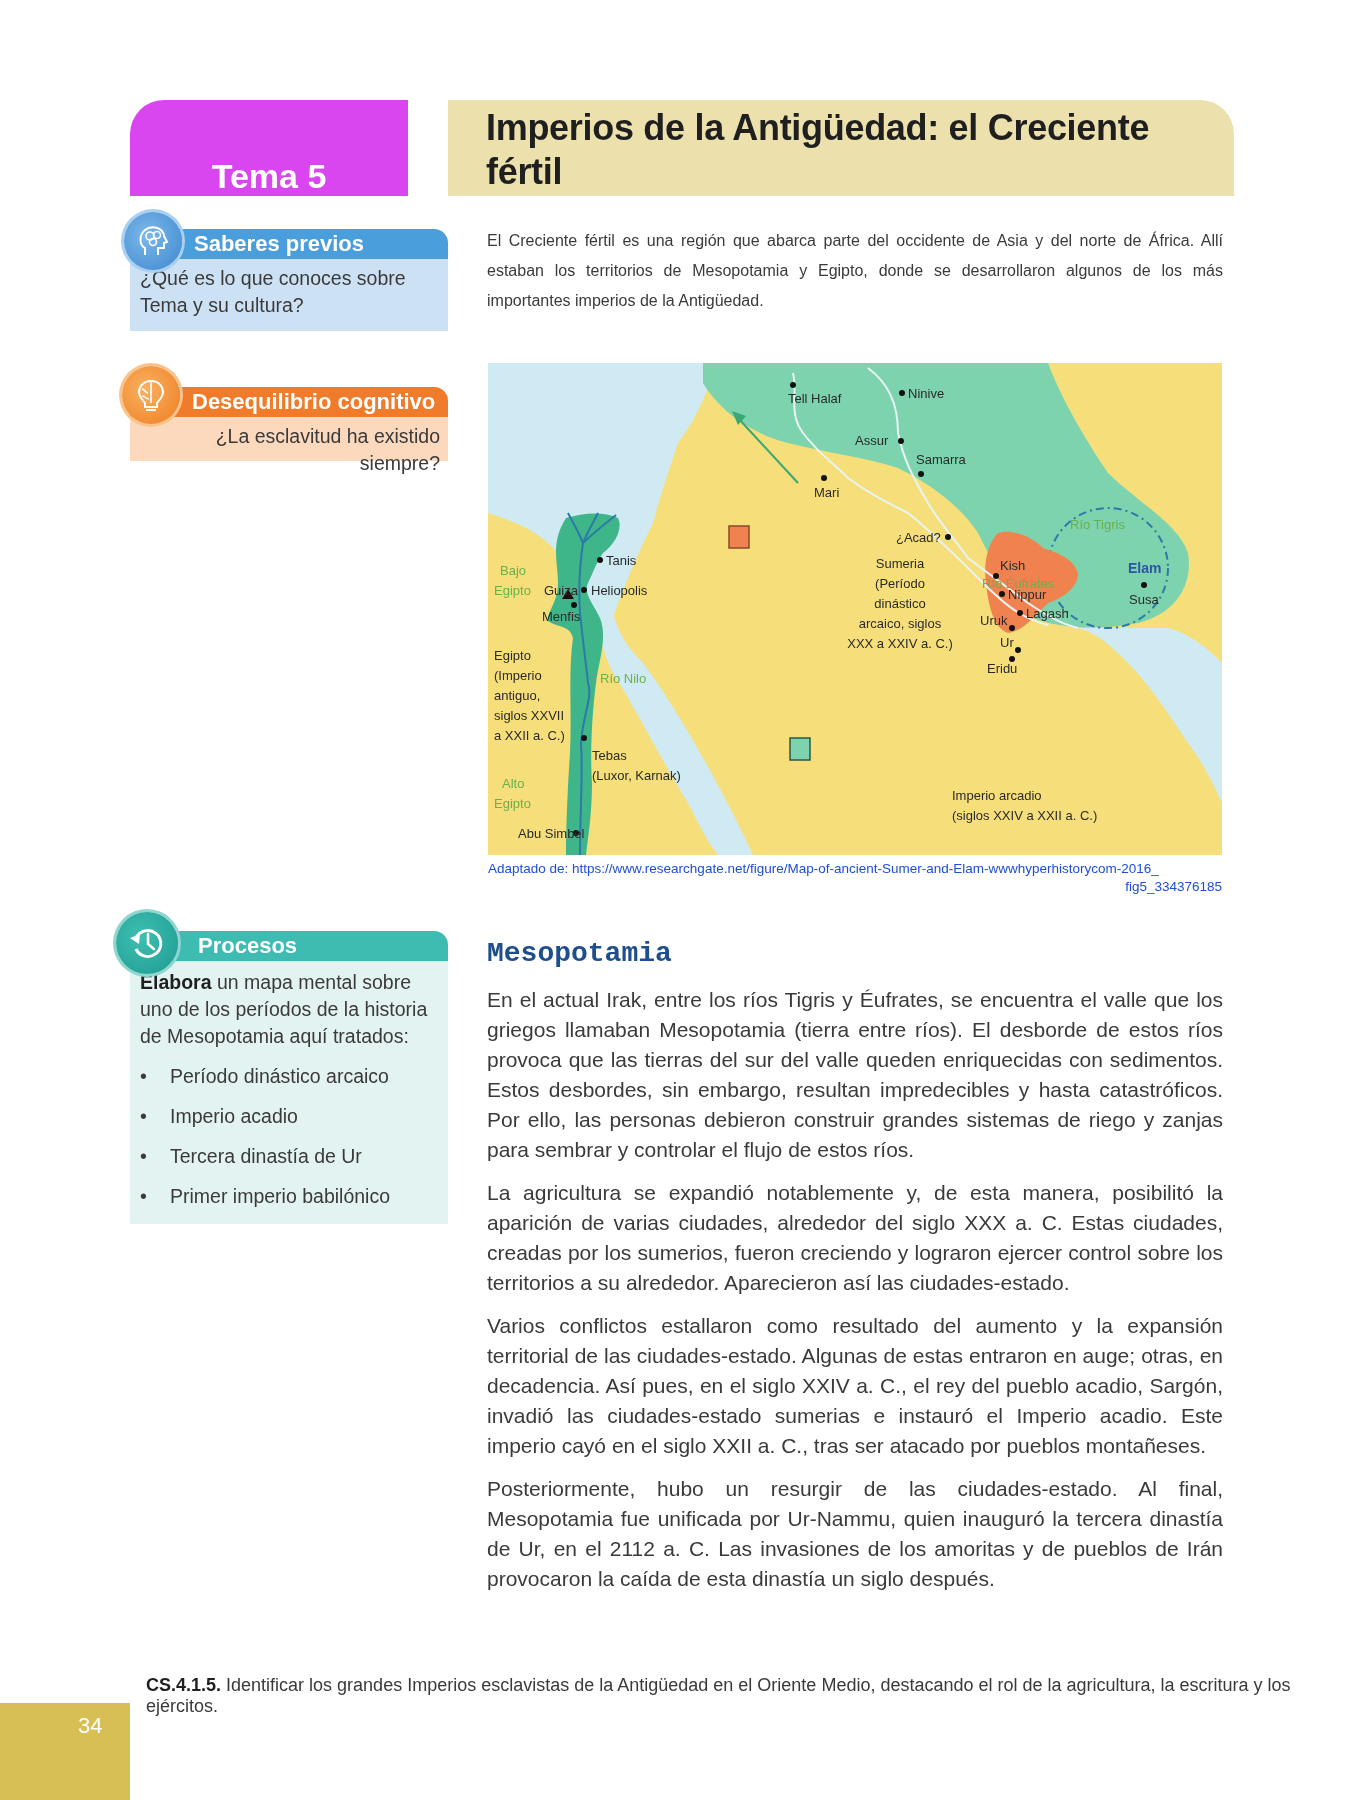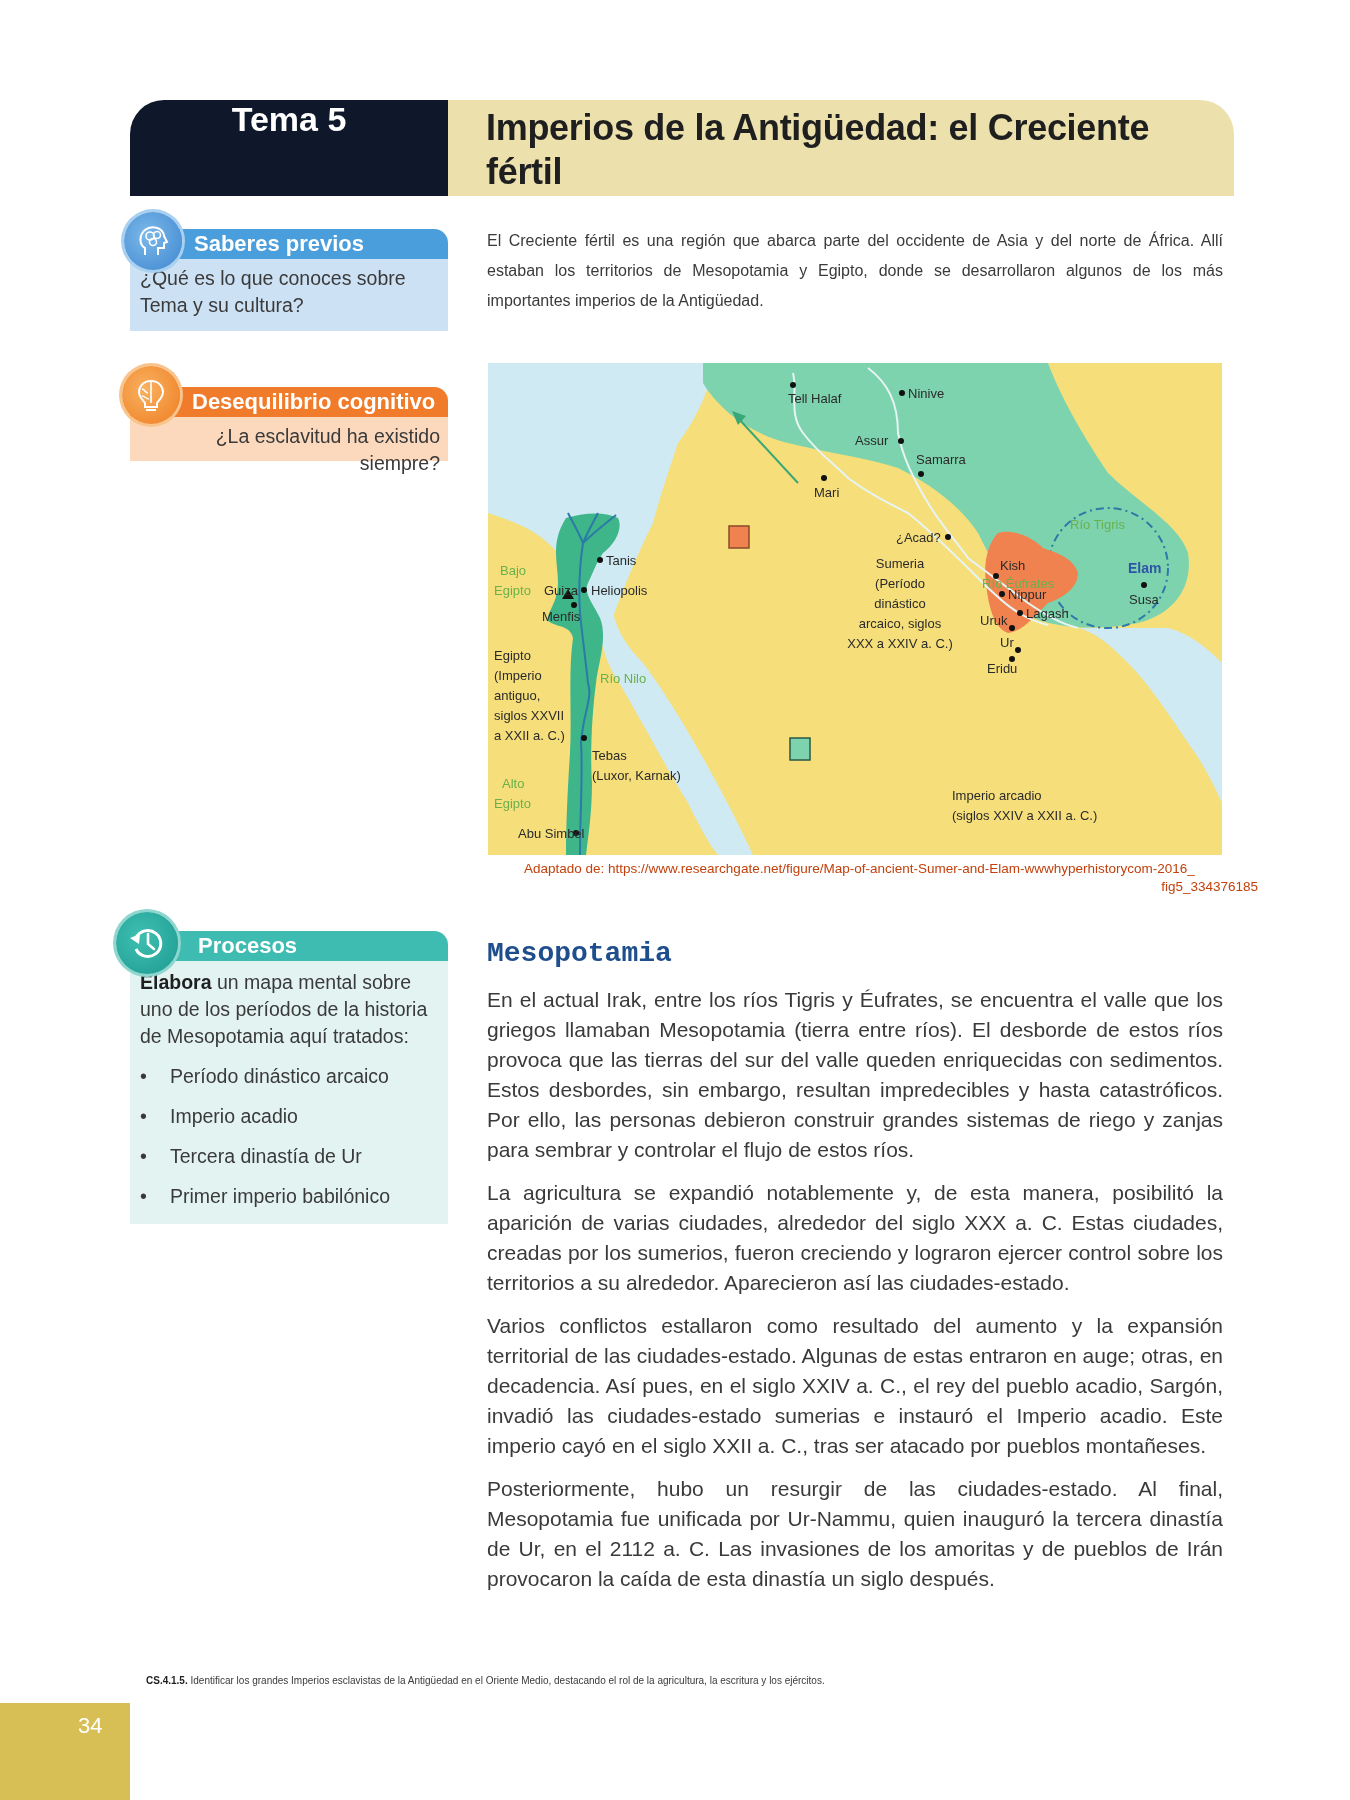--- a/index.html
+++ b/index.html
@@ -1,19 +1,19 @@
 <!DOCTYPE html>
 <html><head>
 <meta charset="utf-8">
 <style>
   html, body { margin: 0; padding: 0; background: #ffffff; }
   body { width: 1350px; height: 1800px; position: relative; overflow: hidden; font-family: "Liberation Sans", "DejaVu Sans", sans-serif; color: #3a3a3a; }
 
   
-  .hdr-left { position: absolute; left: 130px; top: 100px; width: 318px; height: 96px; background: #0f172a; border-top-left-radius: 34px; display: flex; align-items: flex-start; justify-content: center; }
+  .hdr-left { position: absolute; left: 130px; top: 100px; width: 278px; height: 96px; background: #d946ef; border-top-left-radius: 34px; display: flex; align-items: flex-end; justify-content: center; }
   .hdr-left span { color: #ffffff; font-size: 34px; font-weight: bold; }
   .hdr-right { position: absolute; left: 448px; top: 100px; width: 786px; height: 96px; background: #ece1ad; border-top-right-radius: 34px; }
   .hdr-right h1 { margin: 0; position: absolute; left: 38px; top: 6px; width: 720px; font-size: 36px; line-height: 44px; font-weight: bold; color: #1f1f1f; letter-spacing: -0.3px; }
 
   
   .side-box { position: absolute; left: 130px; width: 318px; }
   .sb-head { position: relative; height: 30px; border-top-right-radius: 14px; color: #fff; font-weight: bold; font-size: 22px; line-height: 30px; }
   .sb-body { font-size: 19.5px; line-height: 27px; padding: 6px 8px 8px 10px; color: #3a3a3a; }
   .sb-icon { position: absolute; width: 58px; height: 58px; border-radius: 50%; display: flex; align-items: center; justify-content: center; }
 
@@ -33,29 +33,29 @@
   .procesos .sb-icon { left: -14px; top: -19px; width: 62px; height: 62px; background: radial-gradient(circle at 40% 40%, #3fbfb2, #1d9a90); box-shadow: 0 0 0 3px #8fd6cf; }
   .procesos ul { list-style: none; margin: 6px 0 0 0; padding: 0; }
   .procesos li { position: relative; padding-left: 30px; line-height: 40px; font-size: 19.5px; }
   .procesos li::before { content: "•"; position: absolute; left: 0; top: 0; color: #3a3a3a; }
   .procesos b { color: #1f1f1f; }
 
   
   .intro { position: absolute; left: 487px; top: 226px; width: 736px; font-size: 16px; line-height: 30px; text-align: justify; color: #3a3a3a; }
   .map-wrap { position: absolute; left: 488px; top: 363px; width: 734px; height: 492px; }
   .map-wrap svg { display: block; }
-  .caption { position: absolute; left: 488px; top: 860px; width: 734px; font-size: 13.5px; line-height: 18px; color: #c2410c; text-align: right; margin-left: 36px; }
+  .caption { position: absolute; left: 488px; top: 860px; width: 734px; font-size: 13.5px; line-height: 18px; color: #1d4ed8; text-align: right; }
   .caption span { display: block; }
   .caption .c1 { text-align: left; }
 
   .sec-title { position: absolute; left: 487px; top: 938px; font-size: 28px; font-weight: bold; color: #1f4e8c; font-family: Liberation Mono, monospace; }
   .body-text { position: absolute; left: 487px; top: 985px; width: 736px; font-size: 21px; line-height: 30px; color: #3a3a3a; }
   .body-text p { margin: 0 0 13px 0; text-align: justify; }
 
-  .footer-note { position: absolute; left: 146px; top: 1675px; font-size: 10px; color: #3a3a3a; }
+  .footer-note { position: absolute; left: 146px; top: 1675px; font-size: 18px; color: #3a3a3a; }
   .footer-note b { color: #1f1f1f; }
   .page-tab { position: absolute; left: 0; top: 1703px; width: 130px; height: 97px; background: #d8bf55; }
   .page-tab span { position: absolute; left: 78px; top: 10px; color: #fff; font-size: 22px; }
 
   .map-label { font-family: "Liberation Sans", sans-serif; font-size: 13px; fill: #2a2a2a; }
   .map-green { font-family: "Liberation Sans", sans-serif; font-size: 13px; fill: #6ab04c; }
   .map-blue { font-family: "Liberation Sans", sans-serif; font-size: 14px; font-weight: bold; fill: #2f55a8; }
 </style>
 </head>
 <body>

